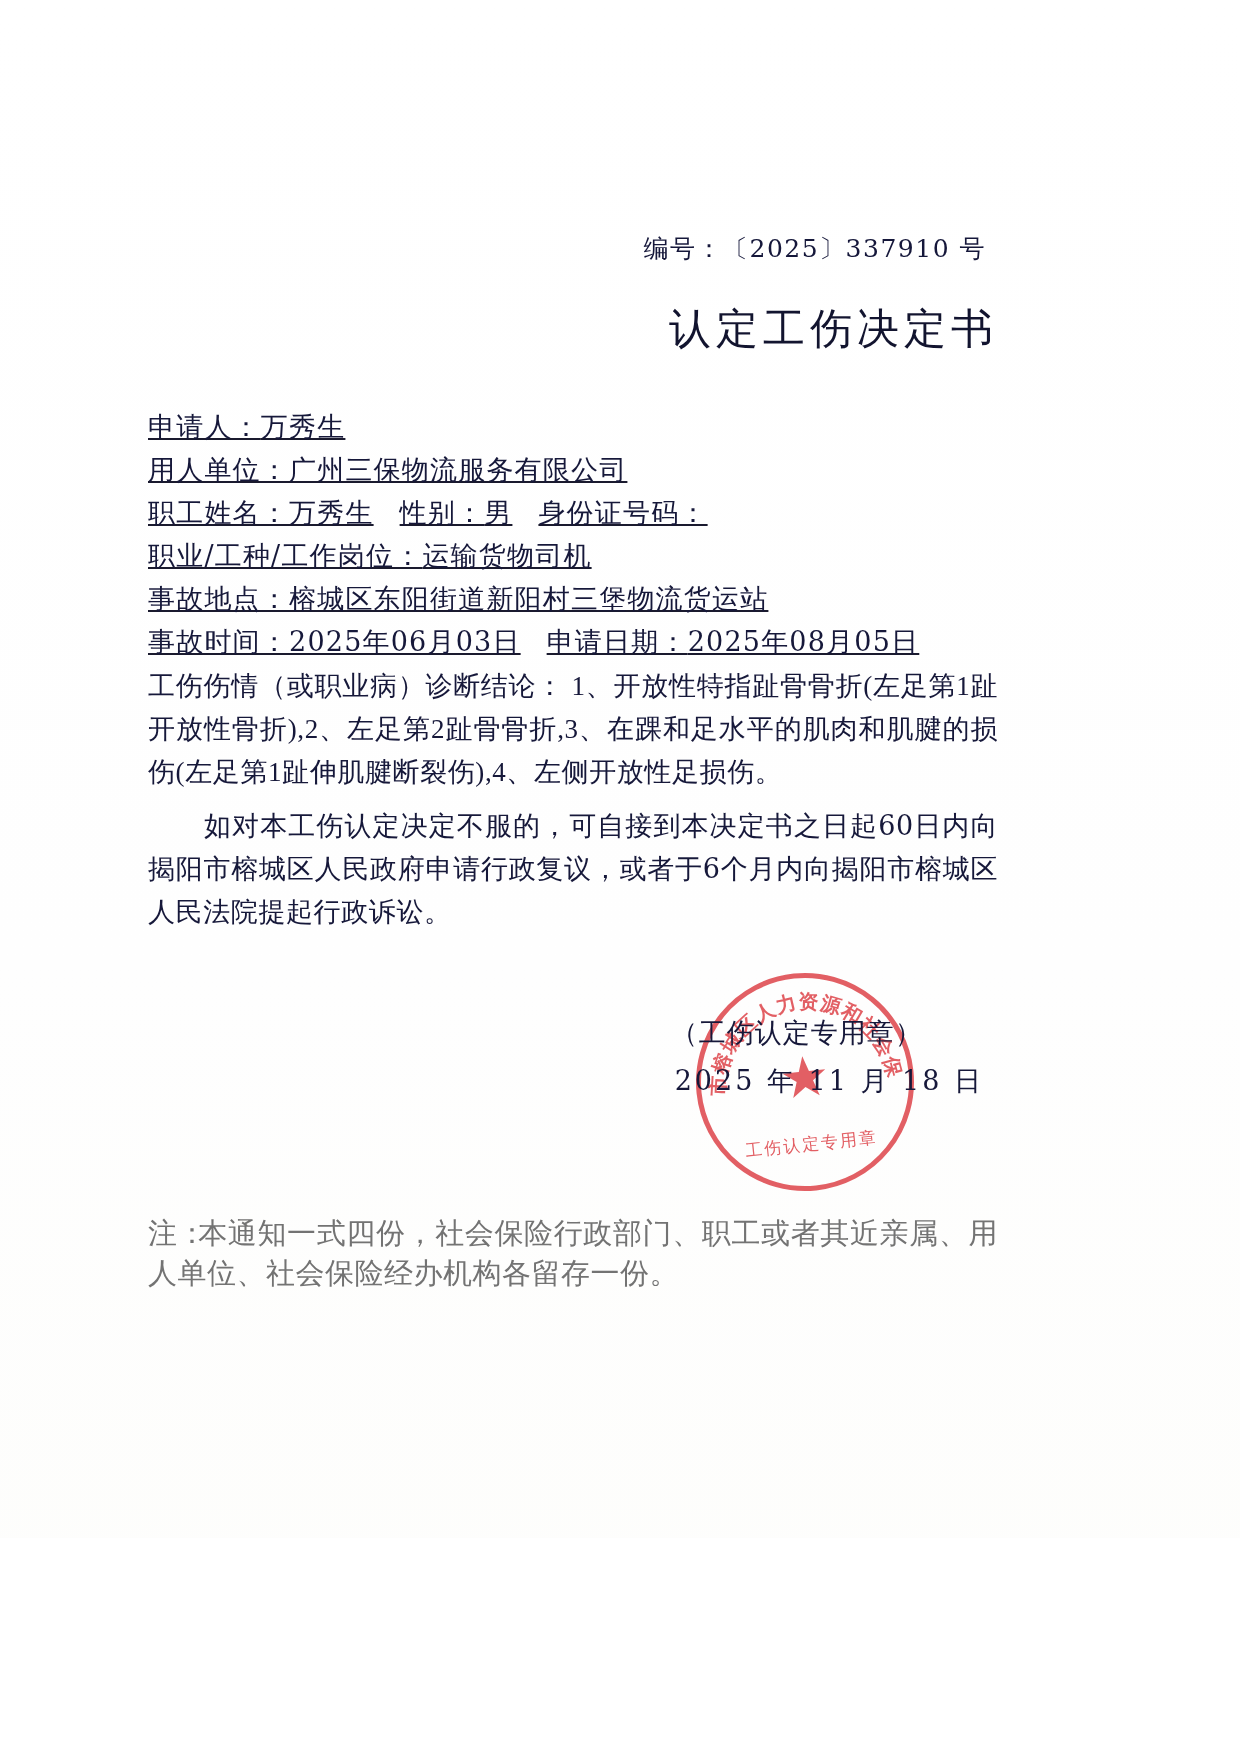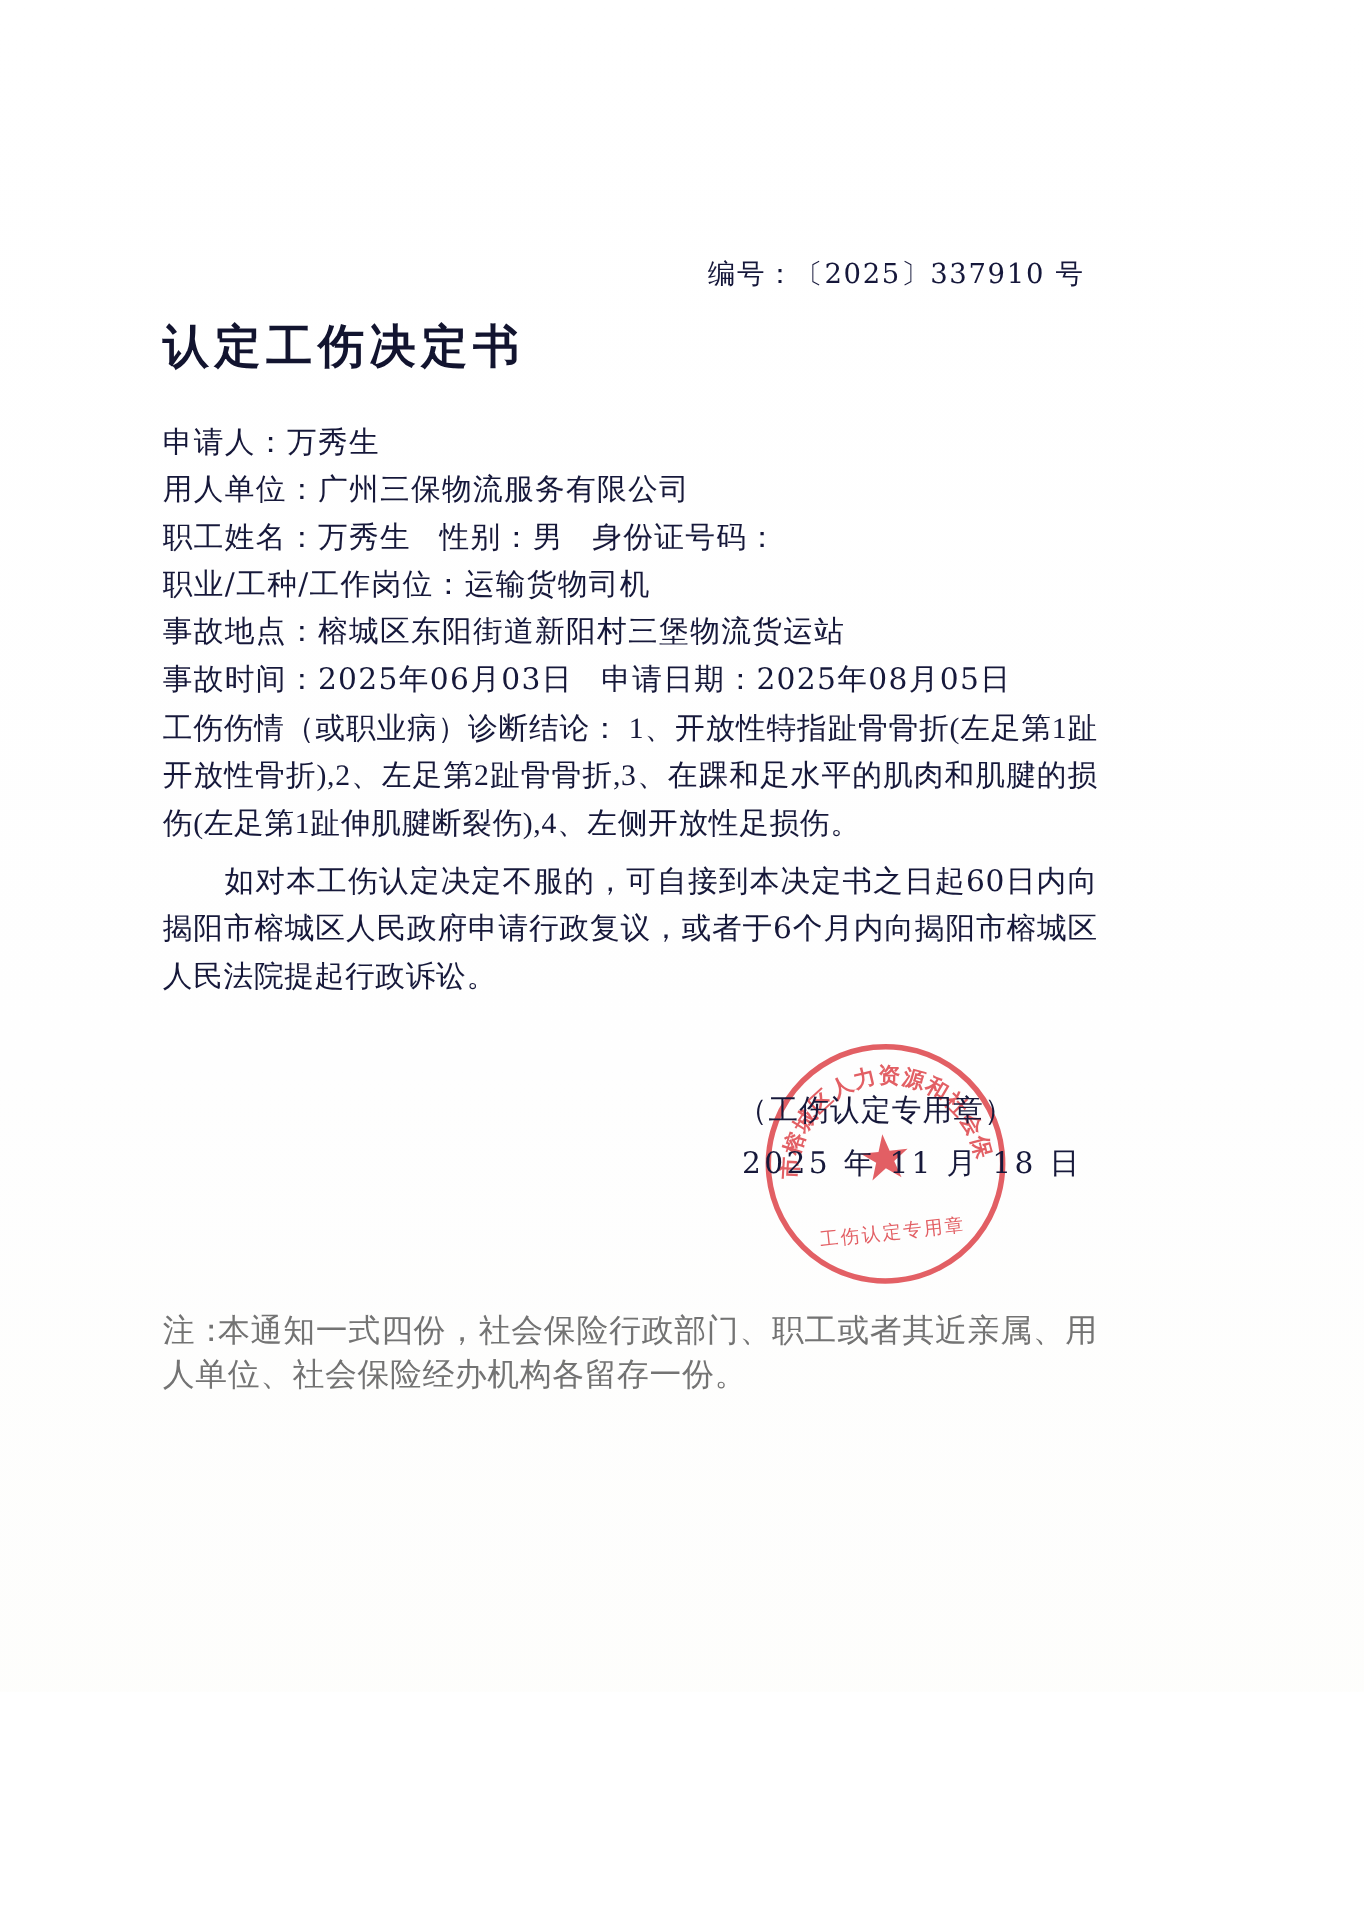--- a/index.html
+++ b/index.html
@@ -39,31 +39,32 @@
     text-align: right;
     padding-right: 12px;
     font-size: 25px;
     letter-spacing: 1.5px;
     color: #15173a;
     font-family: "DejaVu Serif", "Liberation Serif", serif;
     white-space: nowrap;
   }
   
   .doc-title {
-    margin-top: 22px;
-    text-align: left;
+    margin-top: 36px;
+    text-align: right;
     font-size: 42px;
-    font-weight: bold;
+    font-weight: normal;
     letter-spacing: 5px;
     color: #12142f;
     font-family: "DejaVu Sans", "Liberation Sans", sans-serif;
   }
   
   .fields {
-    margin-top: 38px;
+    margin-top: 48px;
+    text-decoration: underline;
   }
   .field-line {
     font-size: 27px;
     line-height: 43px;
     letter-spacing: 1.2px;
     color: #16183a;
     white-space: nowrap;
   }
   .gap-wide { display: inline-block; width: 26px; }
   

